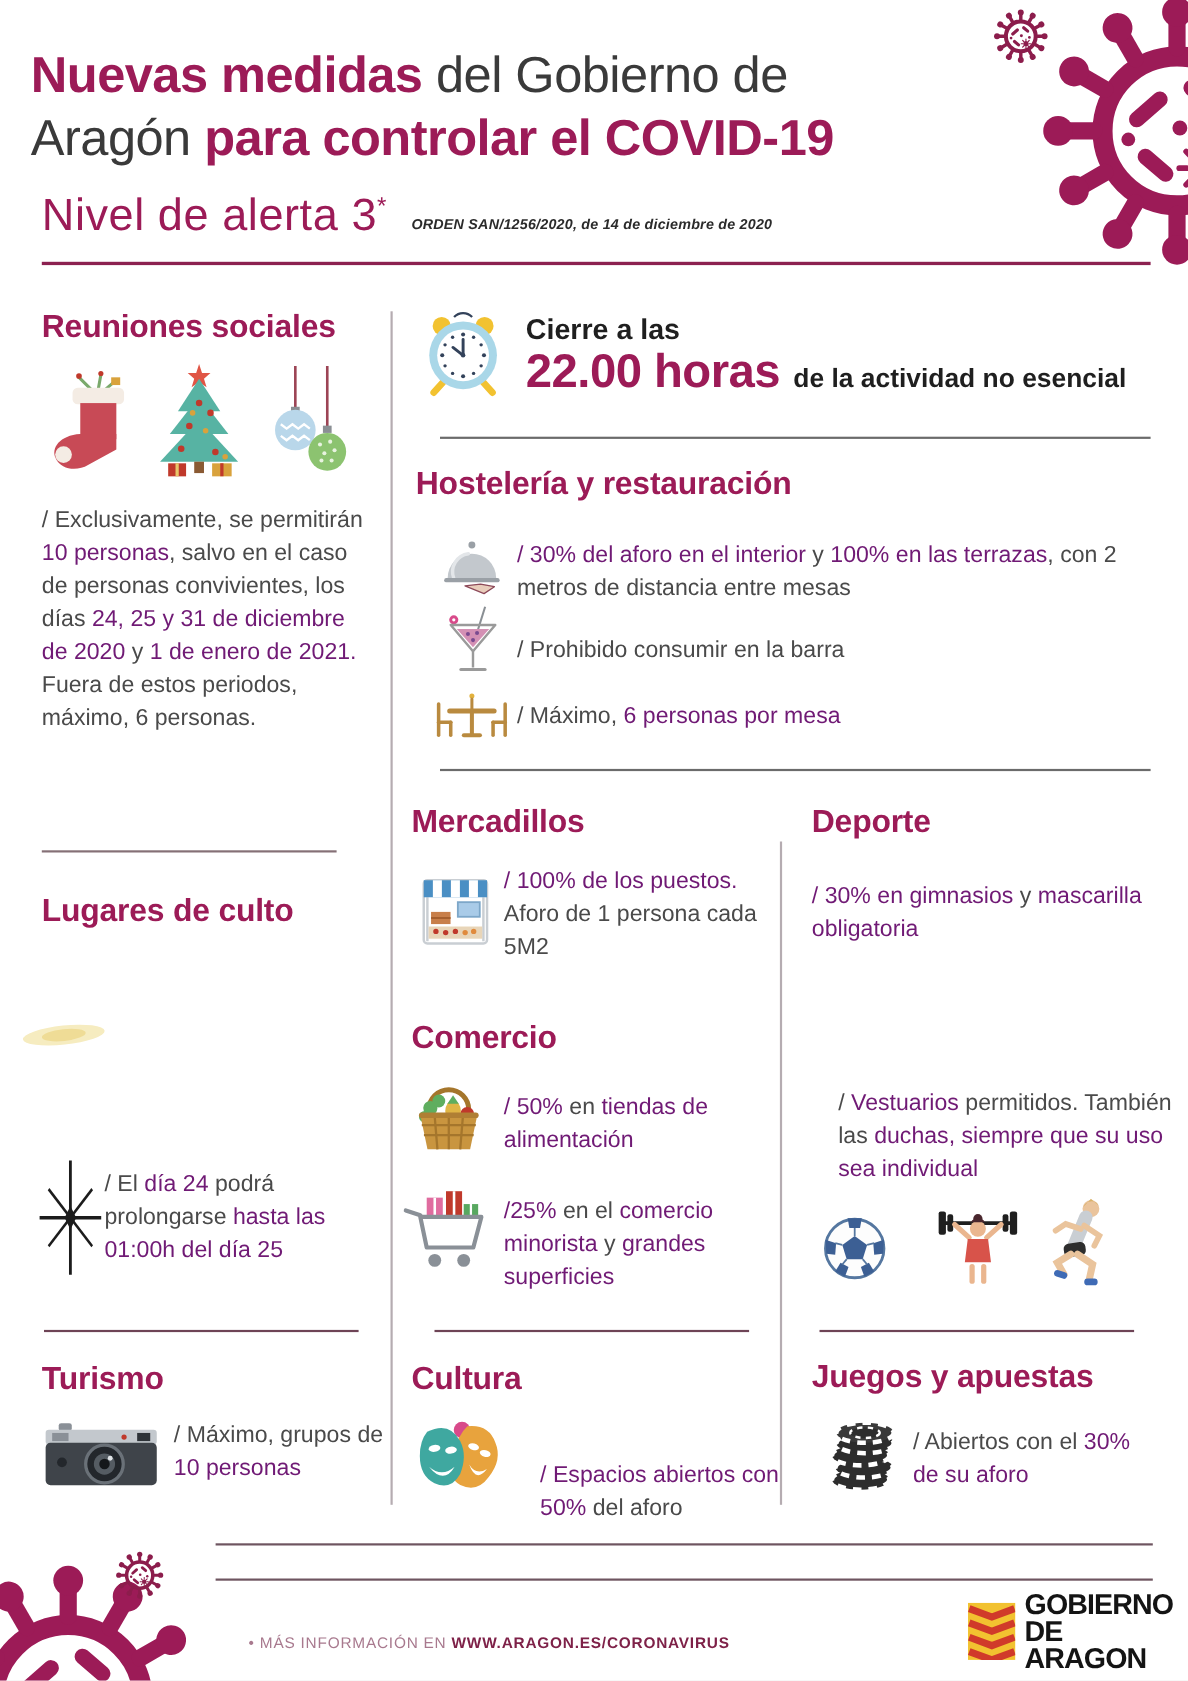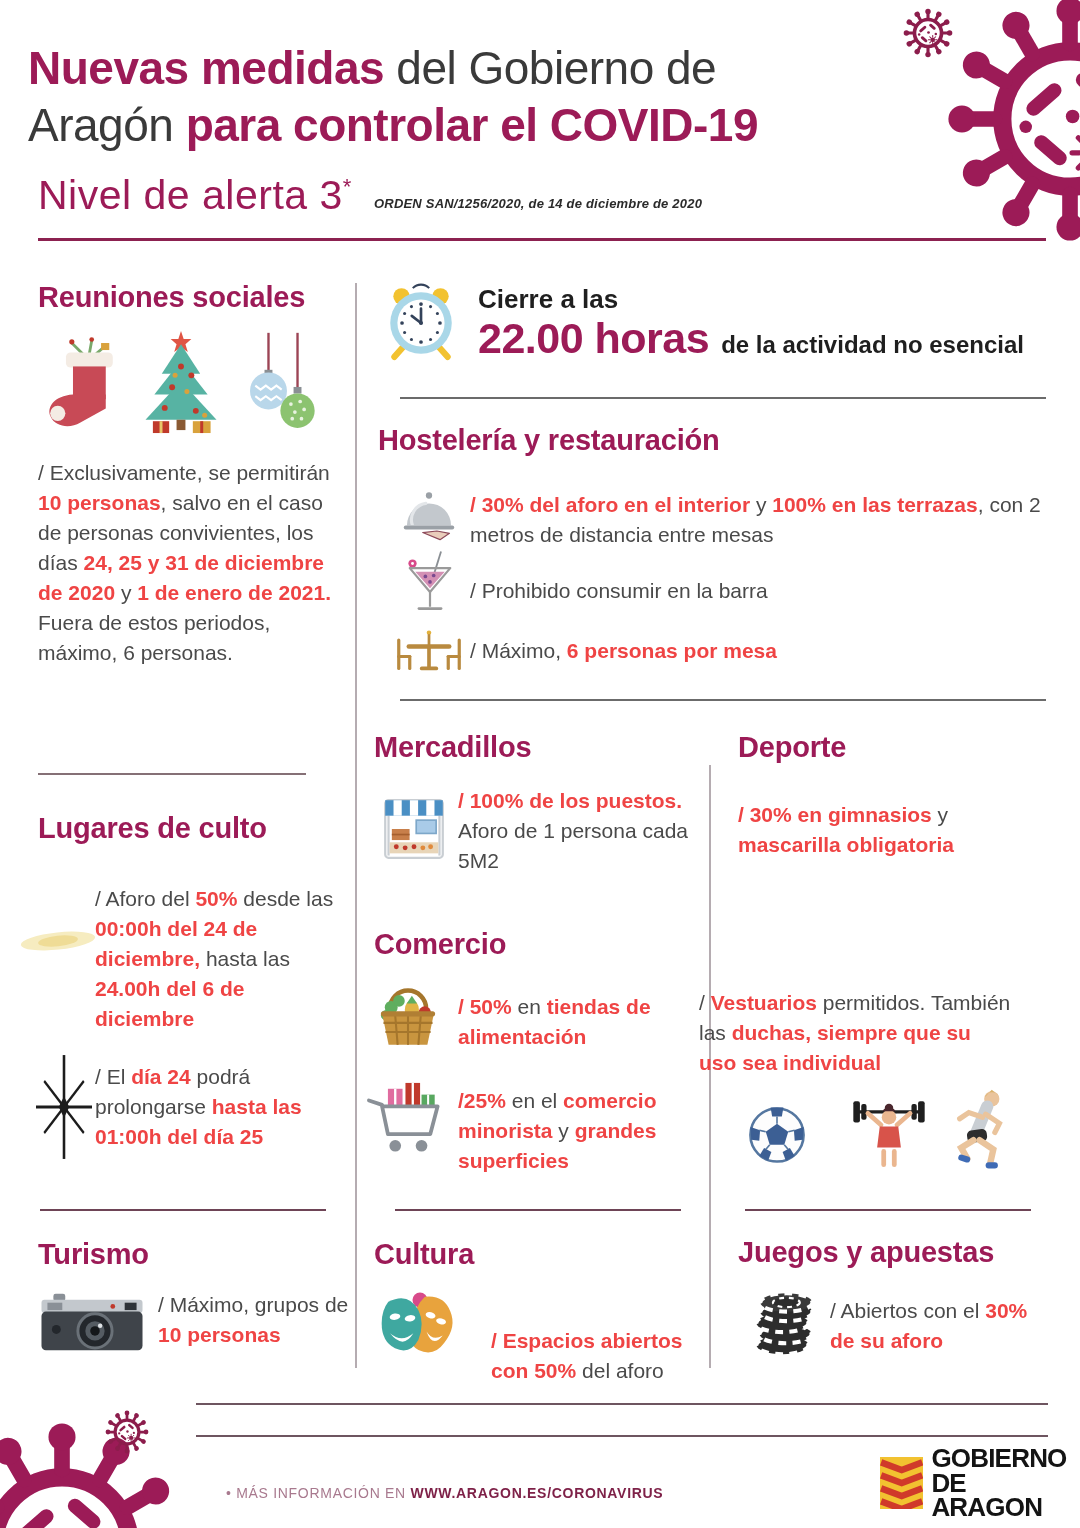--- a/index.html
+++ b/index.html
@@ -14,21 +14,21 @@
   .ico svg { display:block; width:100%; height:100%; }
 
   .title { font-size:46px; line-height:1.24; font-weight:500; color:#3a3a3a; letter-spacing:-0.5px; }
   .title .rc { color:var(--accent); font-weight:800; }
   .alert { font-size:41px; font-weight:400; color:var(--accent); letter-spacing:0.5px; }
   .alert sup { font-size:22px; }
   .order { font-size:13px; font-style:italic; font-weight:600; color:#2b2b2b; letter-spacing:0.2px; }
 
   .h { font-size:29px; font-weight:800; color:var(--accent); line-height:1; letter-spacing:-0.2px; }
   .p { font-size:21px; line-height:30px; font-weight:500; color:#4a4a4a; }
-  .p .rb { font-weight:700; color:#ef4444; }
+  .p .rb { font-weight:400; color:#701a75; }
 
   .cierre-label { font-size:26px; font-weight:700; color:#1f1f1f; }
   .cierre-time  { font-size:43px; font-weight:800; color:var(--accent); letter-spacing:-0.5px; }
   .cierre-suffix{ font-size:24px; font-weight:700; color:#1f1f1f; margin-left:12px; }
 
   .rule { position:absolute; }
   .vdiv { position:absolute; width:2px; background:#b5acb1; }
 
   .f-info { font-size:14px; font-weight:500; letter-spacing:0.7px; color:#a8798e; }
   .f-info .rb { font-weight:700; color:#7e2148; }
@@ -424,21 +424,20 @@
   </div>
   <div class="abs p" style="left:38px; top:458px; width:294px;"><span>/ Exclusivamente, se permitirán </span><span class="rb">10 personas</span><span>, salvo en el caso de personas convivientes, los días </span><span class="rb">24, 25 y 31 de diciembre de 2020</span><span> y </span><span class="rb">1 de enero de 2021.</span><span> Fuera de estos periodos, máximo, 6 personas.</span></div>
   <div class="rule" style="left:38px; top:773px; width:268px; height:2px; background:#857076;"></div>
 
   <div class="abs h" style="left:38px; top:814px;">Lugares de culto</div>
   <div class="abs ico" style="left:18px; top:925px; width:80px; height:32px;">
     <svg viewBox="-30 -12 60 24">
         <use href="#sym-glow"></use>
       </svg>
   </div>
-  <div class="abs p" style="left:95px; top:884px; width:248px;"><span>/ Aforo del </span><span class="rb">50%</span><span>  desde las </span><span class="rb">00:00h del 24 de diciembre,</span><span> hasta las </span><span class="rb">24.00h del 6 de diciembre</span></div>
   <div class="abs ico" style="left:22px; top:1052px; width:84px; height:110px;">
     <svg viewBox="-36 -36 72 72" preserveAspectRatio="none">
         <use href="#sym-sparkle"></use>
       </svg>
   </div>
   <div class="abs p" style="left:95px; top:1062px; width:248px;"><span>/ El </span><span class="rb">día 24</span><span> podrá prolongarse </span><span class="rb">hasta las 01:00h del día 25</span></div>
   <div class="rule" style="left:40px; top:1209px; width:286px; height:2px; background:#6e4456;"></div>
 
   <div class="abs h" style="left:38px; top:1240px;">Turismo</div>
   <div class="abs ico" style="left:40px; top:1292px; width:104px; height:60px;">
@@ -506,21 +505,21 @@
   <div class="abs h" style="left:374px; top:1240px;">Cultura</div>
   <div class="abs ico" style="left:378px; top:1290px; width:84px; height:70px;">
     <svg viewBox="-26 -20 50 42">
         <use href="#sym-masks"></use>
       </svg>
   </div>
   <div class="abs p" style="left:491px; top:1296px; width:225px;margin-top:30px;"><span class="rb">/ Espacios abiertos con 50%</span><span> del aforo</span></div>
 
   <div class="abs h" style="left:738px; top:733px;">Deporte</div>
   <div class="abs p" style="left:738px; top:800px; width:308px;"><span class="rb">/ 30% en gimnasios</span><span> y </span><span class="rb">mascarilla obligatoria</span></div>
-  <div class="abs p" style="left:699px; top:988px; width:312px;"><span>/ </span><span class="rb">Vestuarios</span><span> permitidos. También las </span><span class="rb">duchas, siempre que su uso sea individual</span></div>
+  <div class="abs p" style="left:762px; top:988px; width:312px;"><span>/ </span><span class="rb">Vestuarios</span><span> permitidos. También las </span><span class="rb">duchas, siempre que su uso sea individual</span></div>
   <div class="abs ico" style="left:748px; top:1106px; width:58px; height:58px;">
     <svg viewBox="-18 -18 36 36">
         <use href="#sym-soccer"></use>
       </svg>
   </div>
   <div class="abs ico" style="left:852px; top:1096px; width:74px; height:74px;">
     <svg viewBox="-28 -24 56 56">
         <use href="#sym-lifter"></use>
       </svg>
   </div>

